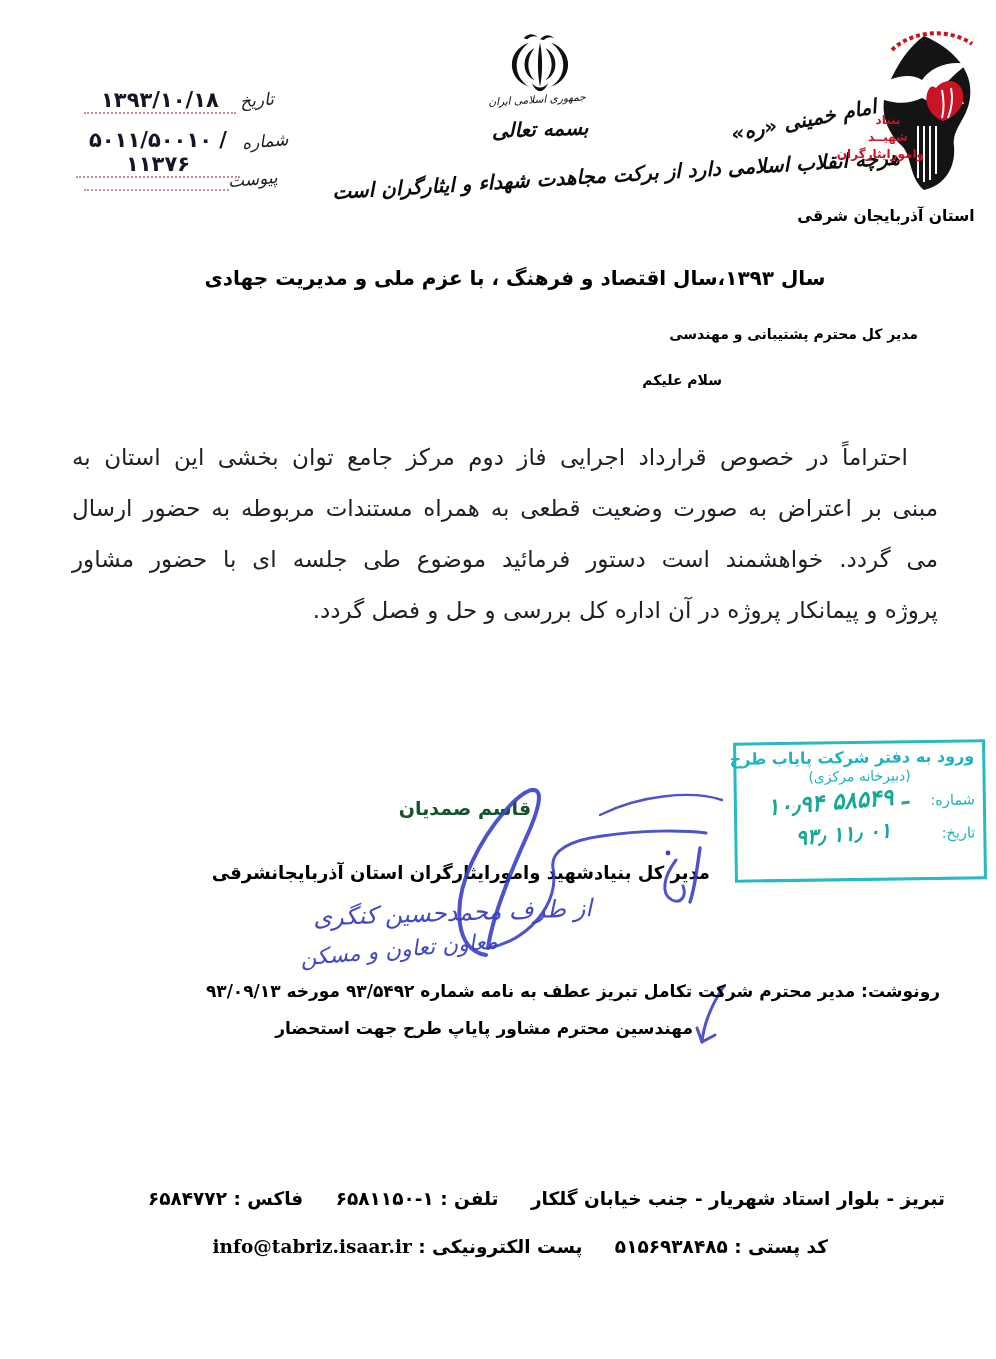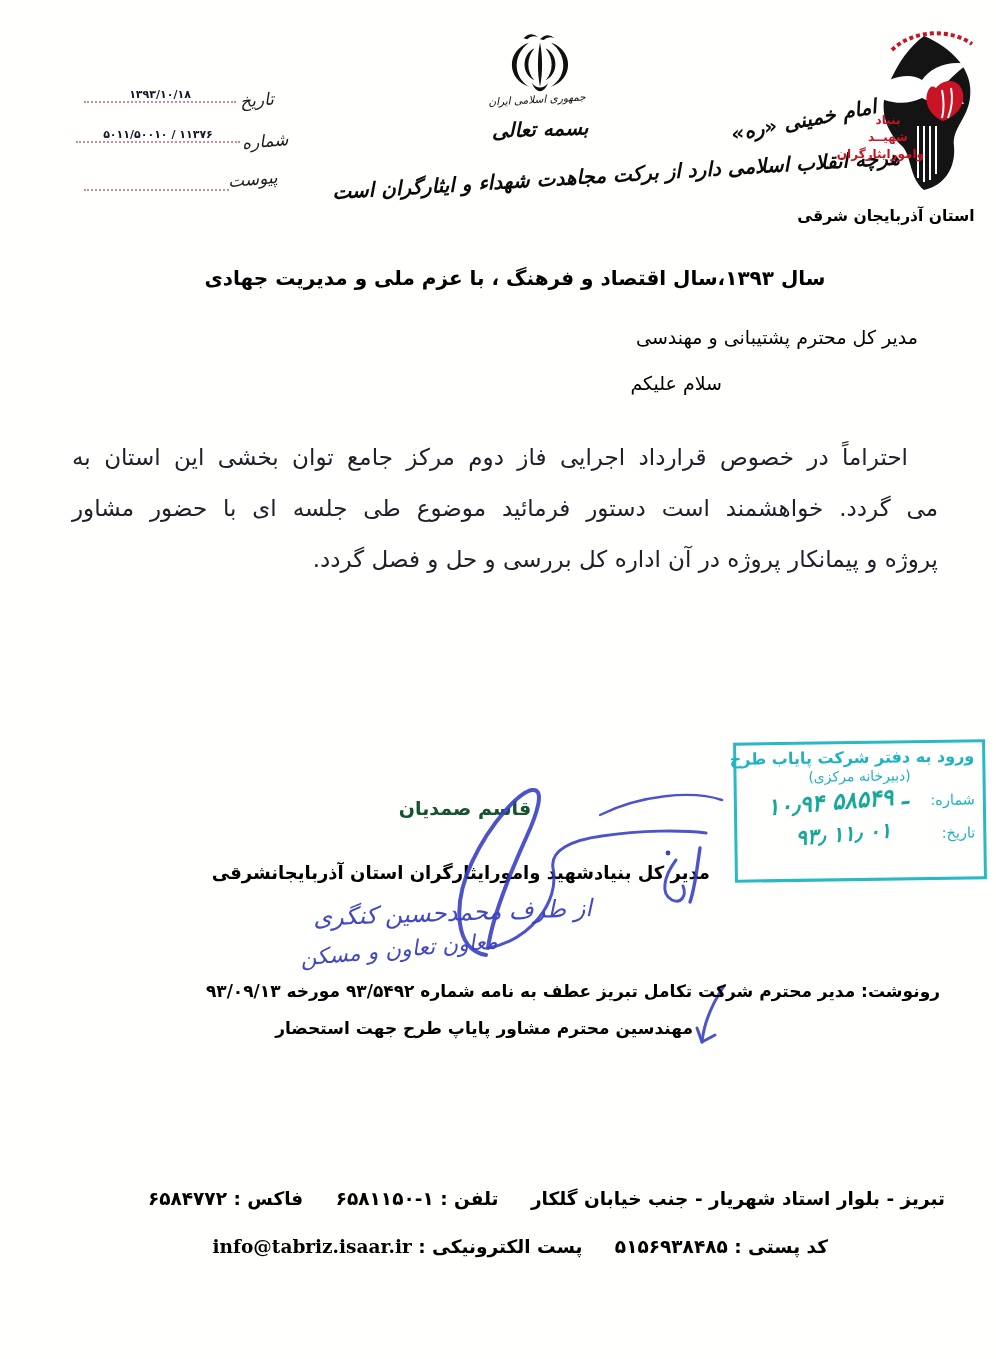--- a/index.html
+++ b/index.html
@@ -9,37 +9,37 @@
     font-family:"DejaVu Sans", sans-serif; color:#151515;
   }
   .abs { position:absolute; }
   .rtl { direction:rtl; unicode-bidi:embed; }
   .ltr { direction:ltr; unicode-bidi:embed; }
 
   
   .fld-label { font-style:italic; font-size:17px; color:#1c1c1c;
                transform:rotate(-5deg); display:inline-block; }
   .fld-line  { border-bottom:2px dotted #c98ba0; text-align:center;
-               font-weight:bold; font-size:11px; color:#14142a; }
+               font-weight:bold; font-size:21px; color:#14142a; }
 
   
   .emblem-caption { font-size:10.5px; font-style:italic; text-align:center;
                     transform:rotate(-3deg); color:#111; }
   .besmellah { font-size:20px; font-style:italic; font-weight:bold;
                text-align:center; transform:rotate(-2deg); color:#0c0c0c; }
   .imam { font-size:20px; font-style:italic; font-weight:bold;
           transform:rotate(-11deg); color:#0c0c0c; white-space:nowrap; }
   .slogan { font-size:20px; font-style:italic; font-weight:bold; text-align:center;
             transform:rotate(-3.5deg); color:#0a0a0a; white-space:nowrap; }
   .province { font-size:15.5px; font-weight:bold; text-align:center; color:#000; }
   .org-red-text { color:#c81424; font-weight:bold; font-size:12px; line-height:17px;
                   text-align:center; }
 
   .title-line { font-size:20px; font-weight:bold; text-align:center; color:#000; }
-  .recipient, .salutation { font-size:19px; font-weight:normal; color:#000; text-align:right; }
+  .recipient, .salutation { font-size:14px; font-weight:bold; color:#000; text-align:right; }
 
   
   .body-block { right:58px; left:72px; top:432px; }
   .body-line {
     font-size:23px; line-height:51px; color:#20202a;
     text-align:justify; text-align-last:justify; white-space:normal;
   }
   .body-line.first { padding-right:30px; }
   .body-line.last { text-align-last:right; }
 
@@ -137,20 +137,21 @@
   </div>
   <div class="abs province rtl" style="left:780px; top:207px; width:212px;">استان آذربایجان شرقی</div>
 
   <div class="abs title-line rtl" style="left:190px; top:266px; width:650px;">سال ۱۳۹۳،سال اقتصاد و فرهنگ ، با عزم ملی و مدیریت  جهادی</div>
 
   <div class="abs recipient rtl" style="right:78px; top:326px;">مدیر کل محترم پشتیبانی و مهندسی</div>
   <div class="abs salutation rtl" style="right:274px; top:372px;">سلام علیکم</div>
 
   <div class="abs body-block rtl">
     <div class="body-line first">احتراماً در خصوص قرارداد اجرایی فاز دوم مرکز جامع توان بخشی این استان به</div>
+    <div class="body-line">مبنی بر اعتراض به صورت وضعیت قطعی به همراه مستندات مربوطه به حضور ارسال</div>
     <div class="body-line">می گردد. خواهشمند است دستور فرمائید موضوع طی جلسه ای با حضور مشاور</div>
     <div class="body-line last">پروژه و پیمانکار پروژه در آن اداره کل بررسی و حل و فصل گردد.</div>
   </div>
 
   <div class="abs stamp rtl">
     <div class="stamp-l1">ورود به دفتر شرکت پایاب طرح</div>
     <div class="stamp-l2">(دبیرخانه مرکزی)</div>
     <div class="stamp-row">
       <span class="stamp-lbl">شماره:</span>
       <span class="stamp-val ltr">۱۰٫۹۴ ـ ۵۸۵۴۹</span>

